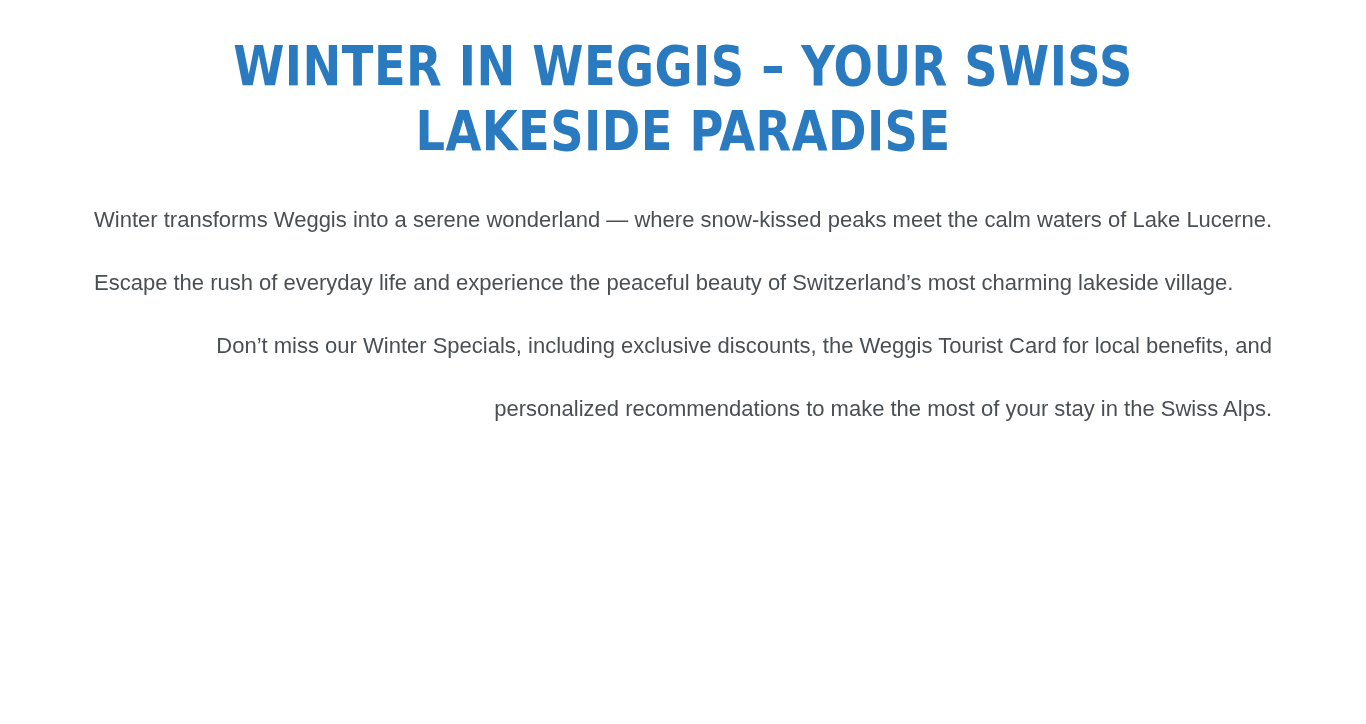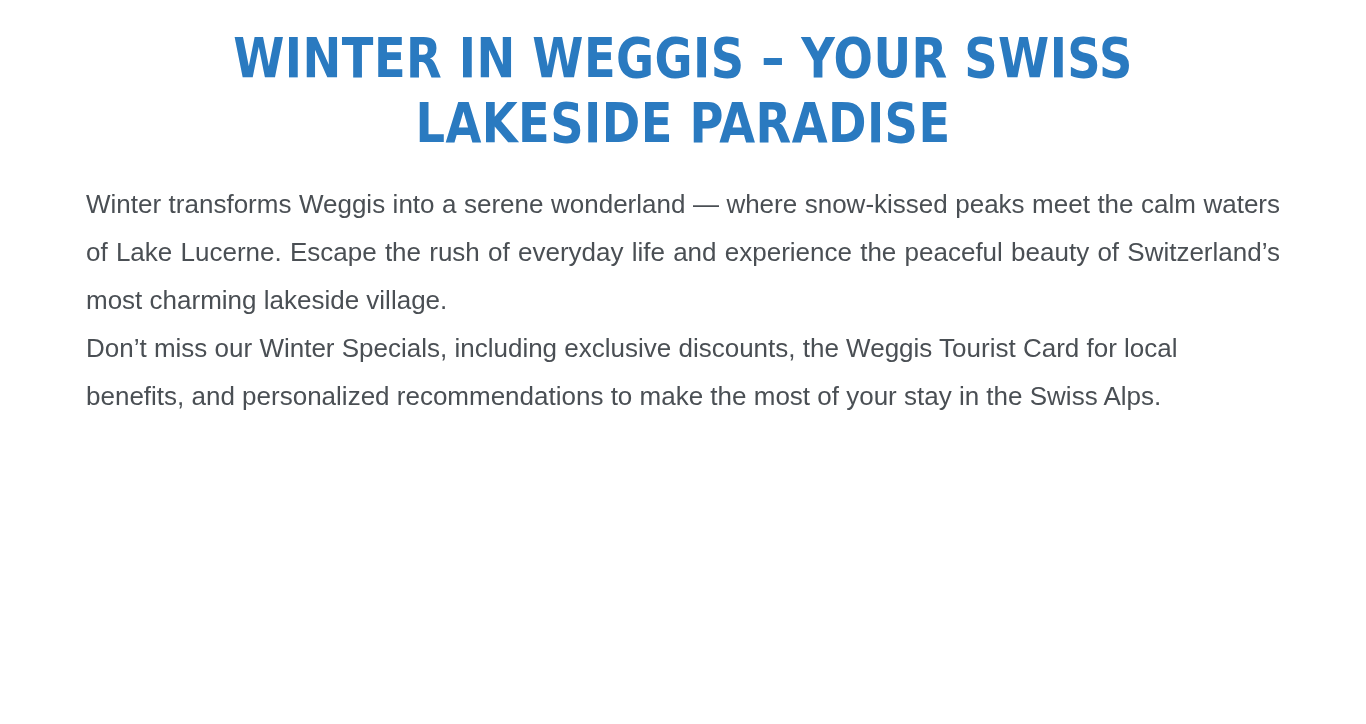--- a/index.html
+++ b/index.html
@@ -10,21 +10,21 @@
   body {
     width: 1366px;
     height: 724px;
     overflow: hidden;
     font-family: "Liberation Sans", sans-serif;
   }
   .page {
     width: 1366px;
     height: 724px;
     box-sizing: border-box;
-    padding: 8px;
+    padding: 16px;
     background: #ffffff;
     position: relative;
   }
   .headline {
     margin: 0;
     padding: 18px 90px 0 90px;
     text-align: center;
     color: #2a7ac0;
     font-family: "DejaVu Sans Condensed", "Liberation Sans Narrow", "Liberation Sans", sans-serif;
     font-weight: 700;
@@ -36,28 +36,28 @@
     transform-origin: center top;
   }
   .body-copy {
     margin: 0;
     padding: 24px 78px 0 78px;
   }
   .para {
     margin: 0;
     color: #4a4f54;
     font-family: "Liberation Sans", sans-serif;
-    font-size: 26px;
-    line-height: 48px;
+    font-size: 22px;
+    line-height: 63px;
     text-align: justify;
     text-justify: inter-word;
     font-weight: 400;
   }
   .para:last-child {
-    text-align: left;
+    text-align: right;
   }
   .para-justified {
     text-align: justify;
   }
 </style>
 </head>
 <body>
 
 <div class="page">
 

